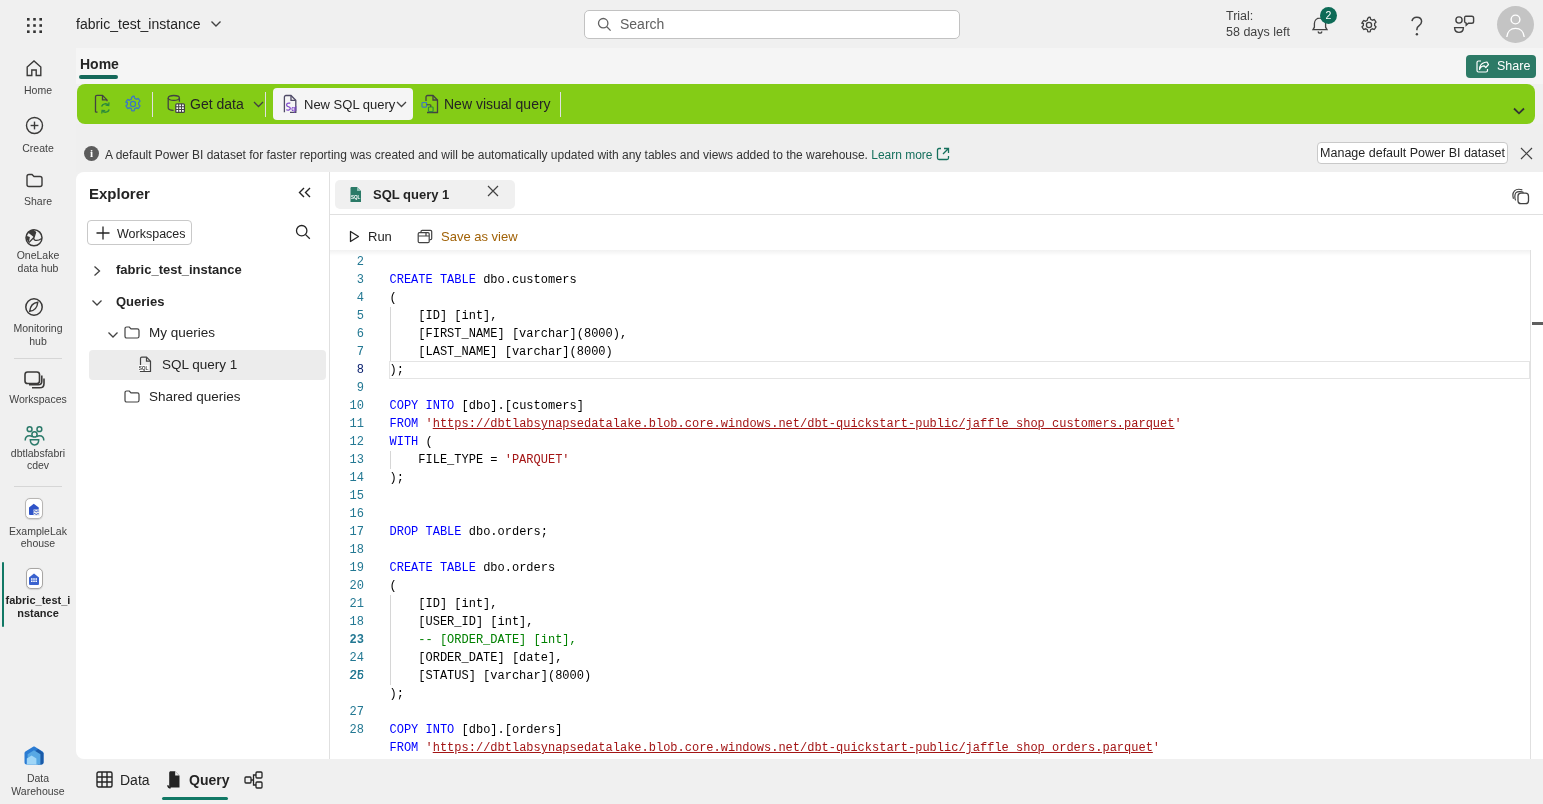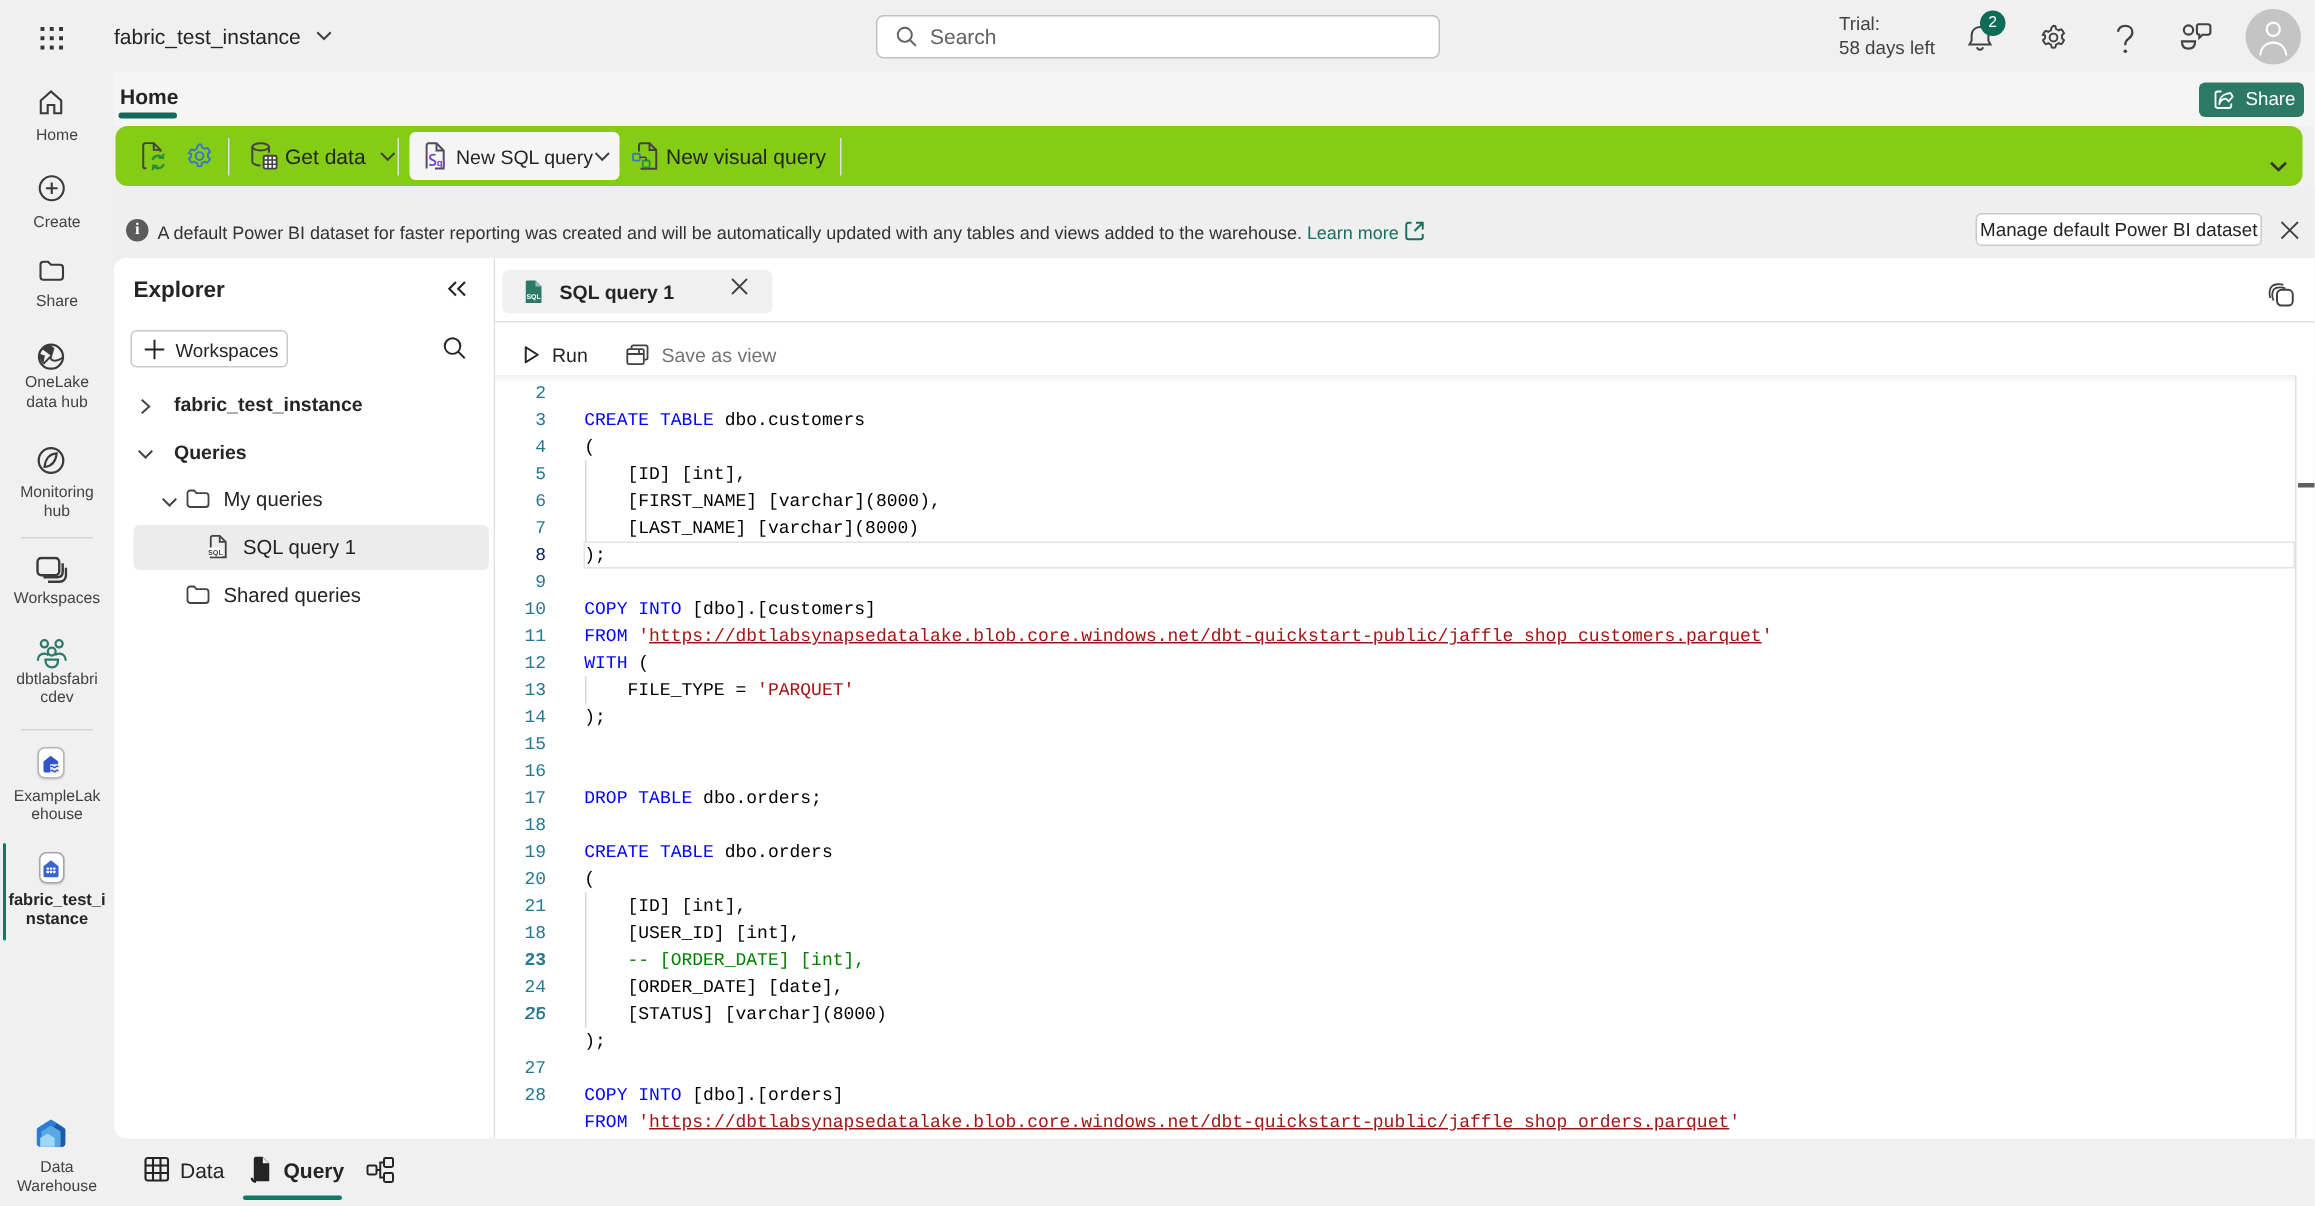--- a/index.html
+++ b/index.html
@@ -349,21 +349,21 @@
   <div class="abs" id="runbar">
     <svg class="abs" style="left:19px; top:14px;" width="11" height="13" viewBox="0 0 11 13">
         <path d="M1.5 1.5 L9.5 6.5 L1.5 11.5 Z" fill="none" stroke="#242424" stroke-width="1.3" stroke-linejoin="round"></path>
       </svg>
     <div class="abs" style="left:38px; top:12.5px; font-size:13px; color:#242424;">Run</div>
     <svg class="abs" style="left:87px; top:13px;" width="16" height="15" viewBox="0 0 16 15">
       <path d="M4 3.5 L4 2.5 C4 1.8 4.5 1.3 5.2 1.3 L13.5 1.3 C14.2 1.3 14.7 1.8 14.7 2.5 L14.7 9.5 C14.7 10.2 14.2 10.7 13.5 10.7 L12.5 10.7" fill="none" stroke="#424242" stroke-width="1.2"></path>
       <rect x="1.2" y="3.7" width="11" height="10" rx="1.2" fill="none" stroke="#424242" stroke-width="1.2"></rect>
       <path d="M1.4 7 L12 7 M9 3.9 L9 6.8" stroke="#424242" stroke-width="1.2"></path>
     </svg>
-    <div class="abs" style="left:111px; top:12.5px; font-size:13px; color:#737373;">Save as view</div>
+    <div class="abs" style="left:111px; top:12.5px; font-size:13px; color:#a16207;">Save as view</div>
   </div>
   <div class="abs" style="left:0; top:78px; width:1200px; height:6px; background:linear-gradient(rgba(0,0,0,0.055), rgba(0,0,0,0)); z-index:5;"></div>
   <div class="abs" id="editor">
   <div class="abs" style="left:58.5px; top:110.5px; width:1141px; height:18.5px; border:1px solid #e4e4e4;"></div>
   <div class="iguide" style="left:59.5px; top:57px; height:54px;"></div>
   <div class="iguide" style="left:59.5px; top:201px; height:18px;"></div>
   <div class="iguide" style="left:59.5px; top:345px; height:90px;"></div>
   <div class="ln" style="left:0; top:-15px;">1</div>
   <div class="ln" style="left:0; top:3px;">2</div>
   <div class="ln" style="left:0; top:21px;">3</div>

